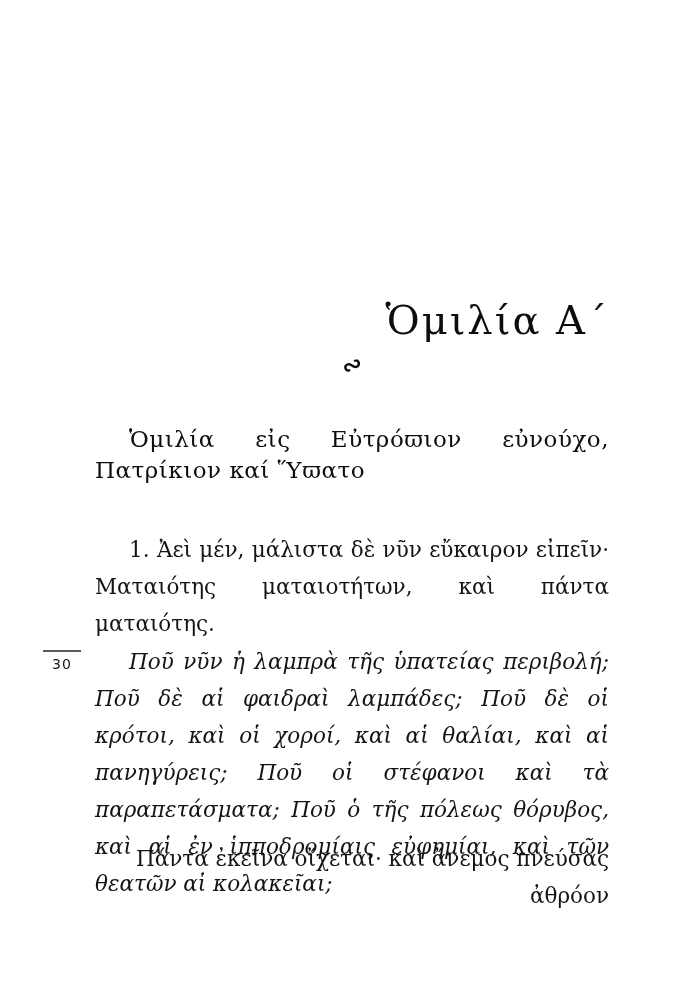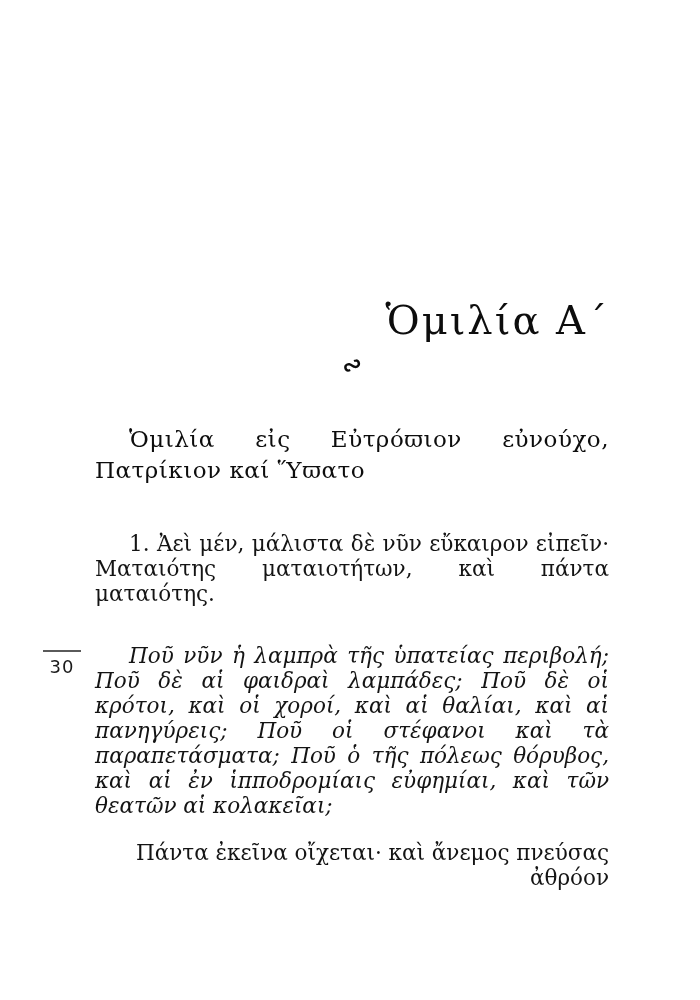--- a/index.html
+++ b/index.html
@@ -27,21 +27,21 @@
     text-align: center;
   }
   .pagenum-rule {
     width: 38px;
     height: 0;
     border-top: 2px solid #5a5a5a;
     margin: 0 auto 4px auto;
   }
   .pagenum {
     font-family: "DejaVu Sans", sans-serif;
-    font-size: 18px;
+    font-size: 14px;
     color: #1a1a1a;
     letter-spacing: 1px;
   }
 
   
   .textcol {
     position: absolute;
     left: 95px;
     width: 514px;
     top: 0;
@@ -83,21 +83,21 @@
     text-indent: 34px;
     letter-spacing: 0.5px;
     color: #0d0d0d;
     margin-top: 36px;
   }
 
   .body-par {
     position: absolute;
     width: 100%;
     font-size: 21.5px;
-    line-height: 25px;
+    line-height: 37px;
     text-align: justify;
     text-indent: 34px;
     color: #141414;
   }
   .par-1 { top: 531px; }
   .par-2 { top: 643px; font-style: italic; }
   .par-3 { top: 840px; text-align: right; }
 </style>
 </head>
 <body>

